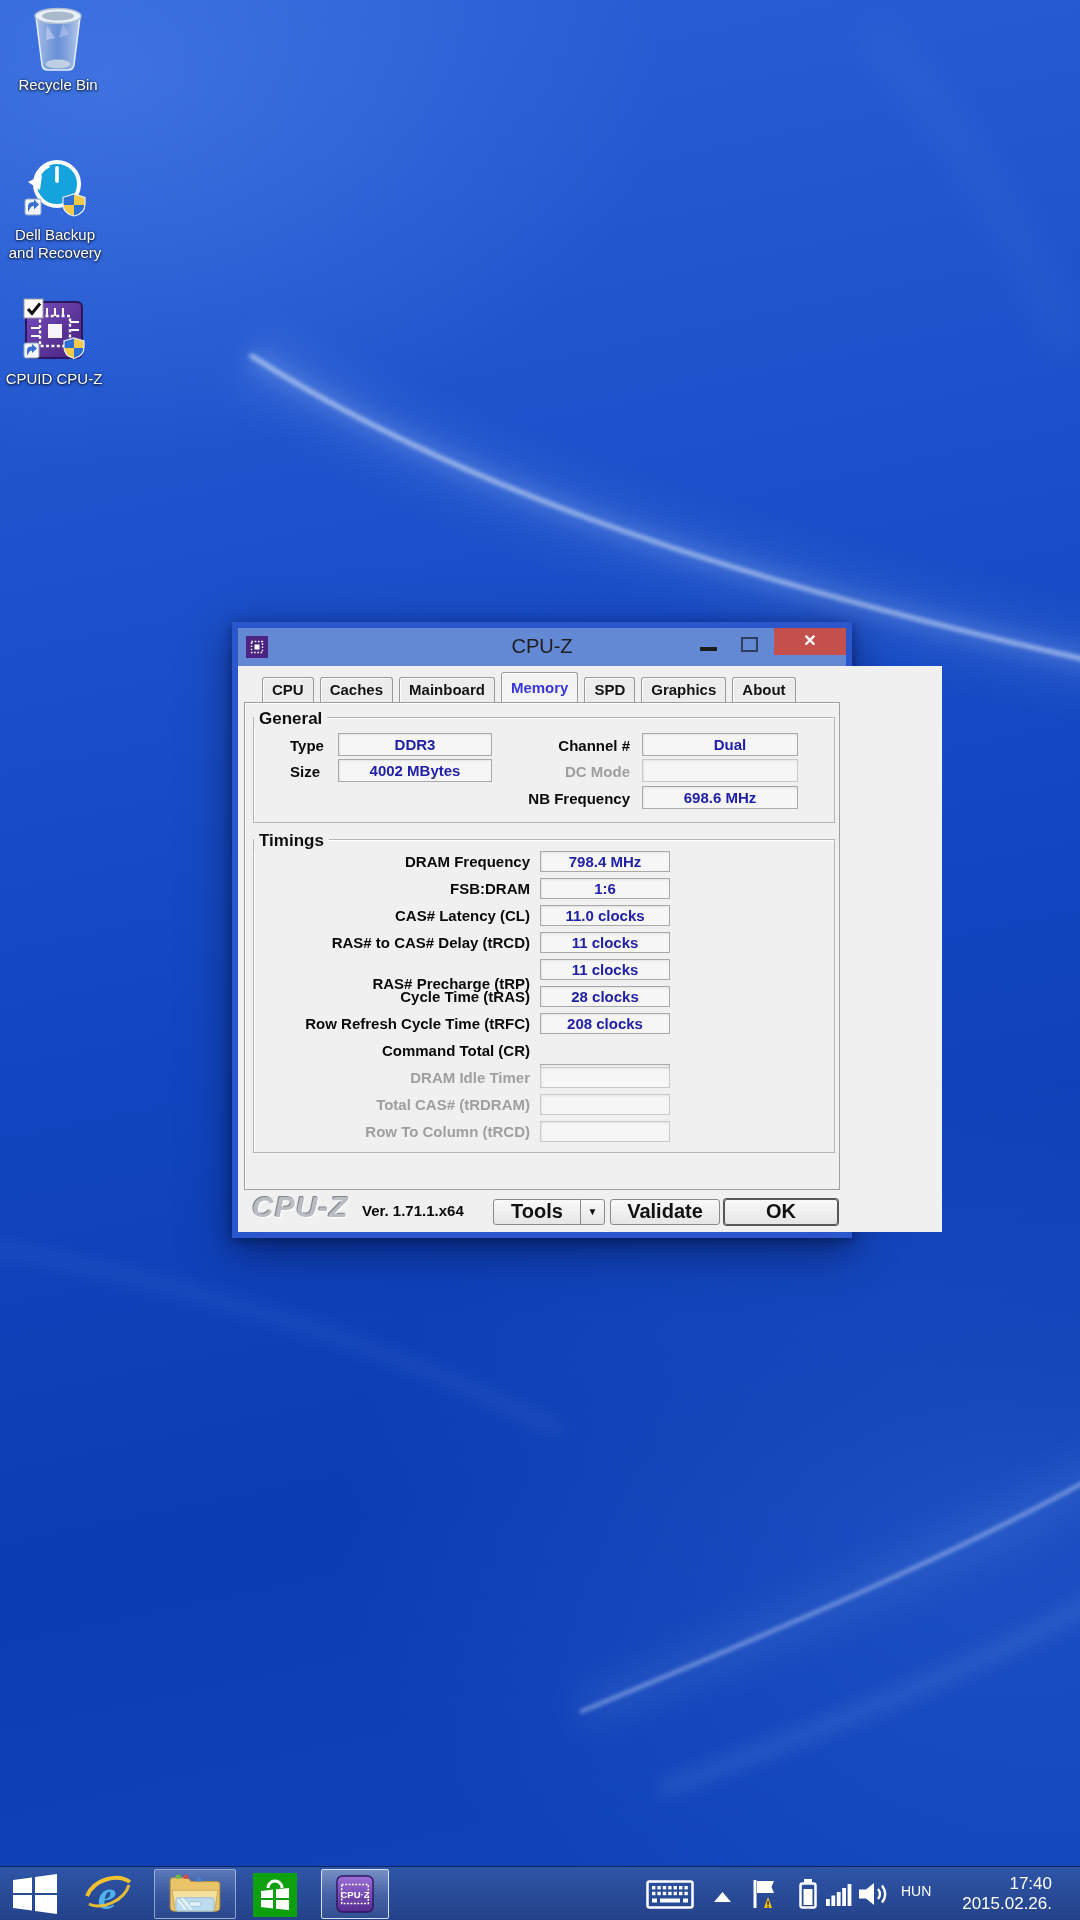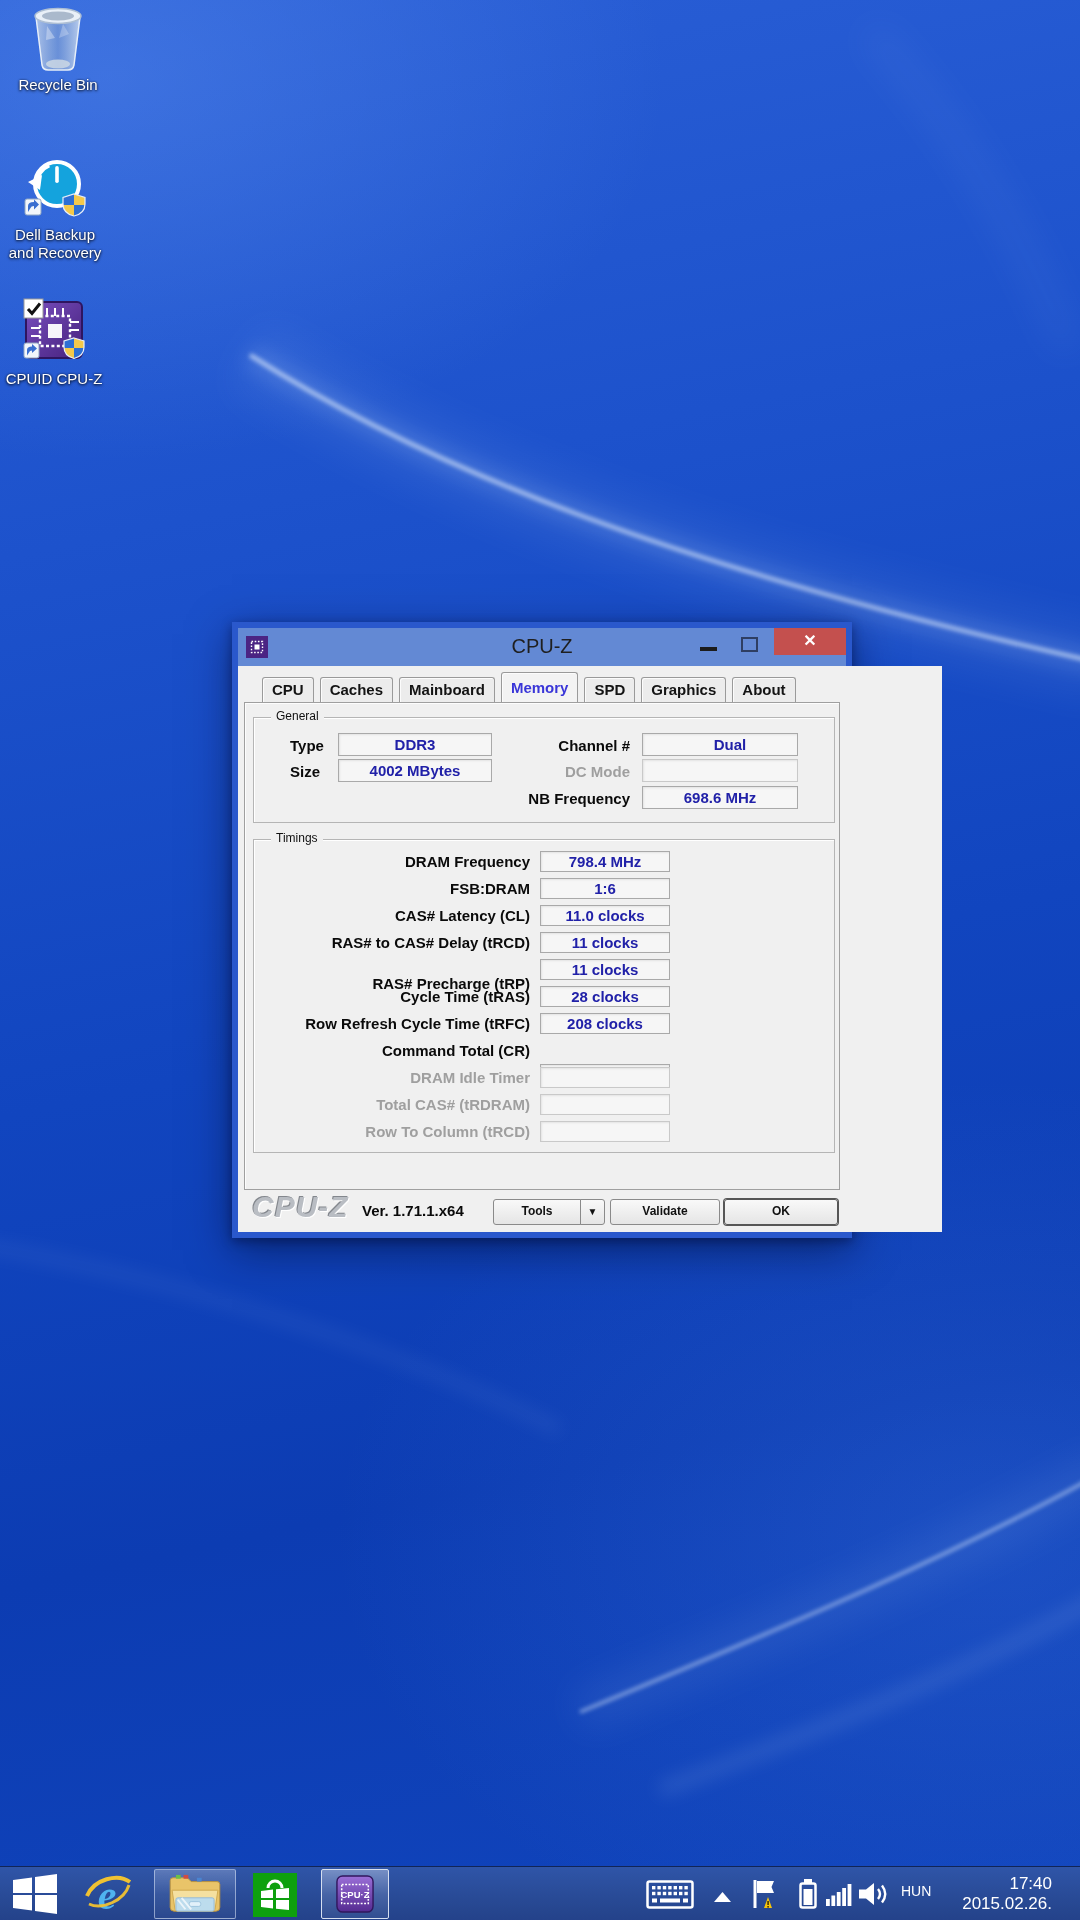--- a/index.html
+++ b/index.html
@@ -39,40 +39,40 @@
   .tabs { position:absolute; left:24px; top:7px; height:29px; display:flex; gap:6px; align-items:flex-end; z-index:3; }
   .tab { height:25px; line-height:24px; padding:0 9px; font-size:15px; font-weight:700; color:#141414;
     background:#ececec; border:1px solid #9a9a9a; border-bottom:none; border-radius:3px 3px 0 0;
     box-shadow:inset 1px 1px 0 #fcfcfc; cursor:pointer; }
   .tab.active { height:30px; line-height:29px; background:#f3f3f3; color:#3a36d8; }
 
   .panel { position:absolute; left:6px; top:36px; width:596px; height:488px; background:#f0f0f0;
     border:1px solid #9f9f9f; box-shadow:inset 1px 1px 0 #fdfdfd; z-index:1; }
 
   .group { position:absolute; border:1px solid #b5b5b5; box-shadow:inset 1px 1px 0 #fff; }
-  .legend { position:absolute; top:-9px; left:17px; padding:0 5px; background:#f0f0f0;
-    font-size:12px; font-weight:400; color:#101010; }
+  .legend { position:absolute; top:-9px; left:0; padding:0 5px; background:#f0f0f0;
+    font-size:17px; font-weight:700; color:#101010; }
   .g-general { left:8px; top:14px; width:582px; height:106px; }
   .g-timings { left:8px; top:136px; width:582px; height:314px; }
 
   .flabel { position:absolute; font-size:15px; font-weight:700; color:#0a0a0a; line-height:18px; }
   .flabel.right { text-align:right; }
   .flabel.dis { color:#9f9f9f; }
   .fbox { position:absolute; height:23px; background:#f6f6f6; border:1px solid #a9a9a9;
     box-shadow:inset 1px 1px 2px rgba(0,0,0,.08); font-size:15px; font-weight:700;
     color:#2121a8; text-align:center; line-height:21px; }
   .fbox.small { height:21px; line-height:19px; }
   .fbox.dis { border-color:#c9c9c9; }
 
   
   .logo { position:absolute; left:14px; top:524px; font-size:30px; font-weight:bold; font-style:italic;
     color:#b9bdc3; letter-spacing:1px; text-shadow:1px 1px 0 #fff,-1px -1px 0 #83878d; }
   .ver { position:absolute; left:124px; top:536px; font-size:15px; font-weight:700; color:#0a0a0a; }
   .btn { position:absolute; top:533px; height:26px; background:linear-gradient(#f9f9f9,#e5e5e5);
-    border:1px solid #8a8a8a; border-radius:3px; font-size:12px; font-weight:600; color:#111;
+    border:1px solid #8a8a8a; border-radius:3px; font-size:20px; font-weight:600; color:#111;
     text-align:center; line-height:23px; cursor:pointer; }
   .btn-tools { left:255px; width:88px; border-radius:3px 0 0 3px; }
   .btn-tools-arrow { left:342px; width:25px; border-radius:0 3px 3px 0; font-size:10px; }
   .btn-validate { left:372px; width:110px; }
   .btn-ok { left:486px; width:114px; border:1px solid #565656; box-shadow:0 0 0 1px #565656; }
 
   
   .taskbar { position:absolute; left:0; bottom:0; width:1080px; height:54px;
     background:linear-gradient(#2f55a8,#26468f 80%,#24428a); border-top:1px solid rgba(8,22,58,.65); }
   .tb-item { position:absolute; cursor:pointer; }

